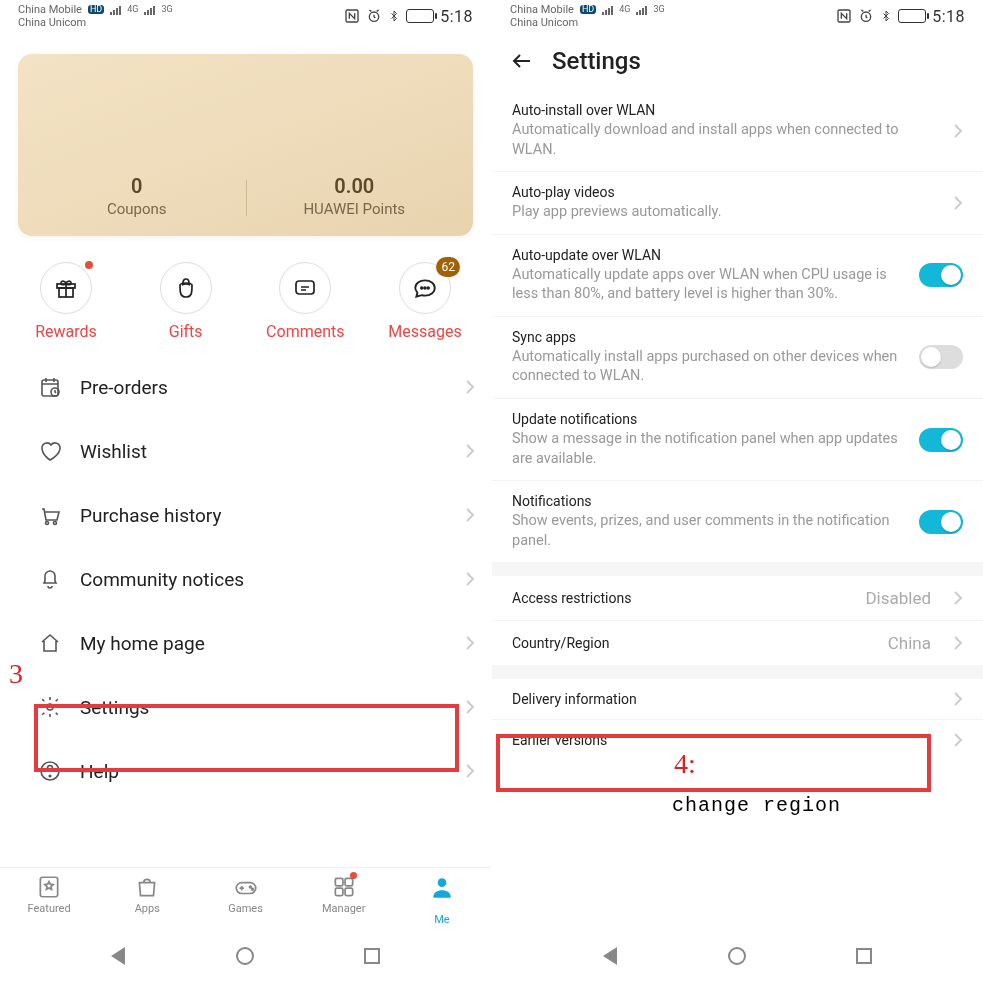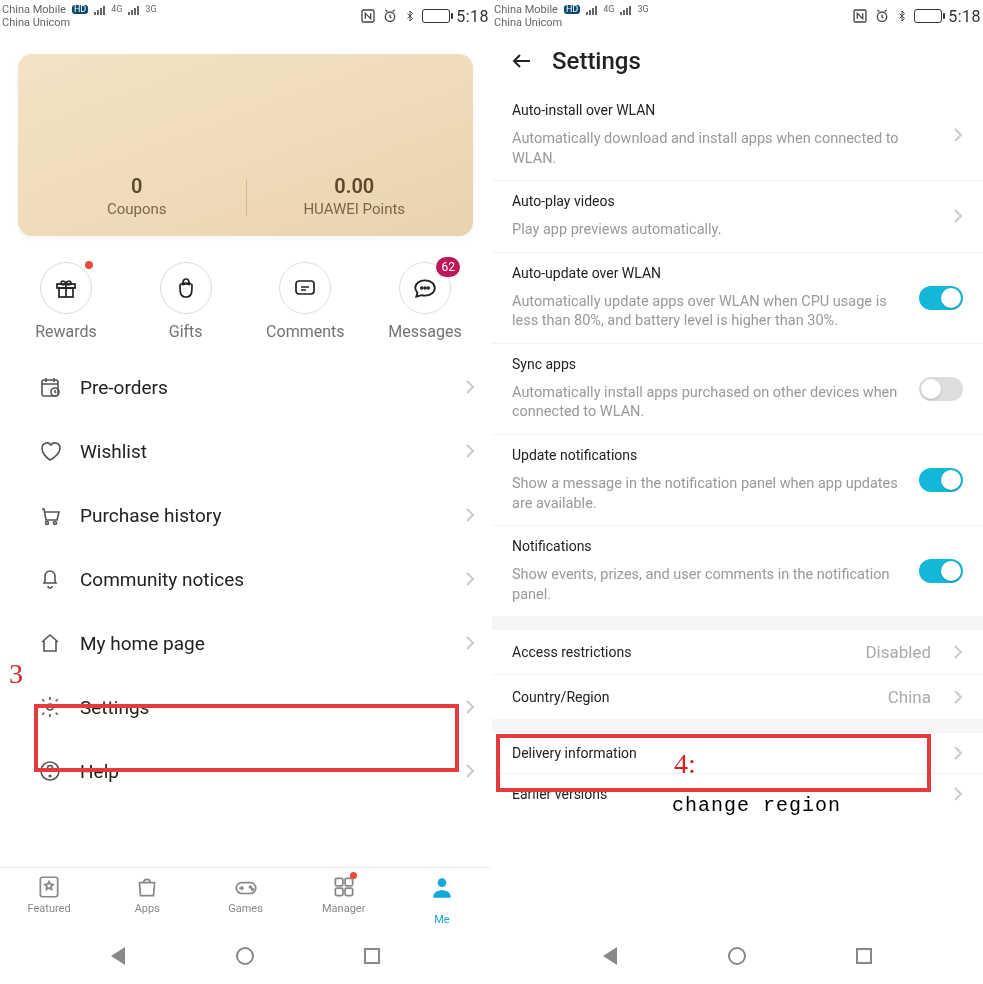--- a/index.html
+++ b/index.html
@@ -2,21 +2,21 @@
 <html><head>
 <meta charset="utf-8">
 <style>
   * { margin: 0; padding: 0; box-sizing: border-box; }
   body { font-family: -apple-system, BlinkMacSystemFont, "Segoe UI", Roboto, Arial, sans-serif; background:#fff; width:983px; height:984px; position:relative; overflow:hidden; }
   .phone { position:absolute; top:0; width:491px; height:984px; background:#fff; display:flex; flex-direction:column; }
   .phone-left { left:0; }
   .phone-right { left:492px; }
 
   
-  .statusbar { height:32px; display:flex; align-items:center; justify-content:space-between; padding:0 2px; font-size:12px; color:#555;}
+  .statusbar { height:32px; display:flex; align-items:center; justify-content:space-between; padding:0 18px; font-size:12px; color:#555;}
   .sb-left { display:flex; flex-direction:column; line-height:1; font-size:11px; color:#666; gap:2px;}
   .sb-left-row { display:flex; align-items:center; gap:6px;}
   .sb-right { display:flex; align-items:center; gap:6px; font-size:15px; color:#333;}
   .sb-time { font-size:16px; letter-spacing:.5px;}
   .sb-badge { background:#0c4a6e; color:#fff; border-radius:3px; padding:0 2px; font-size:9px; font-weight:normal;}
   .signal-bars { display:inline-flex; align-items:flex-end; height:10px; gap:1px;}
   .signal-bars span { width:2px; background:#666; display:inline-block;}
   .signal-bars span:nth-child(1){height:3px;}
   .signal-bars span:nth-child(2){height:5px;}
   .signal-bars span:nth-child(3){height:7px;}
@@ -31,22 +31,22 @@
   .card-stats{ display:flex; }
   .stat{ flex:1; text-align:center; padding:6px 0 10px; position:relative;}
   .stat + .stat::before{ content:""; position:absolute; left:0; top:12px; bottom:12px; width:1px; background:rgba(120,90,40,.25);}
   .stat-val{ font-size:20px; font-weight:600; color:#5c492a;}
   .stat-label{ font-size:15px; color:#79684a; margin-top:2px;}
 
   .icon-row{ display:flex; justify-content:space-between; padding:14px 22px 6px;}
   .icon-item{ width:88px; text-align:center;}
   .icon-circle{ width:52px; height:52px; border:1px solid #ddd; border-radius:50%; margin:0 auto 8px; display:flex; align-items:center; justify-content:center; position:relative; color:#222;}
   .icon-circle .dot{ position:absolute; top:-2px; right:-2px; width:8px; height:8px; background:#e74c3c; border-radius:50%;}
-  .icon-circle .badge{ position:absolute; top:-6px; right:-10px; min-width:20px; height:20px; padding:0 5px; background:#be185d; color:#fff; font-size:12px; border-radius:10px; display:flex; align-items:center; justify-content:center;}
-  .icon-label{ font-size:16px; color:#737373;}
+  .icon-circle .badge{ position:absolute; top:-6px; right:-10px; min-width:20px; height:20px; padding:0 5px; background:#a16207; color:#fff; font-size:12px; border-radius:10px; display:flex; align-items:center; justify-content:center;}
+  .icon-label{ font-size:16px; color:#ef4444;}
 
   .menu{ margin-top:8px; }
   .menu-item{ display:flex; align-items:center; height:64px; padding:0 16px 0 38px; position:relative;}
   .menu-icon{ width:42px; display:flex; align-items:center; justify-content:flex-start; color:#444;}
   .menu-text{ flex:1; font-size:19px; color:#222;}
   .menu-chev{ color:#bbb;}
 
   .tabbar{ margin-top:auto; border-top:1px solid #eee; padding:6px 0 2px; display:flex;}
   .tab{ flex:1; text-align:center;}
   .tab svg{ display:block; margin:0 auto;}
@@ -64,21 +64,21 @@
 
   
   .header{ display:flex; align-items:center; height:58px; padding:0 18px; gap:18px;}
   .header-title{ font-size:24px; font-weight:500; color:#222;}
   .settings-list{ padding:0 0 0 0;}
   .setitem{ padding:12px 20px; position:relative; border-bottom:1px solid #f3f3f3;}
   .setitem.no-border{ border-bottom:none;}
   .setitem-row{ display:flex; align-items:center; }
   .setitem-main{ flex:1; padding-right:10px;}
   .setitem-title{ font-size:14px; color:#222;}
-  .setitem-desc{ font-size:14.5px; color:#999; margin-top:11px; line-height:1.35;}
+  .setitem-desc{ font-size:14.5px; color:#999; margin-top:2px; line-height:1.35;}
   .setitem-value{ font-size:17px; color:#aaa; margin-right:22px;}
   .toggle{ width:44px; height:24px; border-radius:12px; position:relative; flex-shrink:0;}
   .toggle .knob{ width:20px; height:20px; border-radius:50%; background:#fff; position:absolute; top:2px; box-shadow:0 1px 2px rgba(0,0,0,.2);}
   .toggle.on{ background:#13b8d8;}
   .toggle.on .knob{ right:2px;}
   .toggle.off{ background:#ddd;}
   .toggle.off .knob{ left:2px;}
   .gap{ height:14px; background:#f6f6f6;}
 
   

